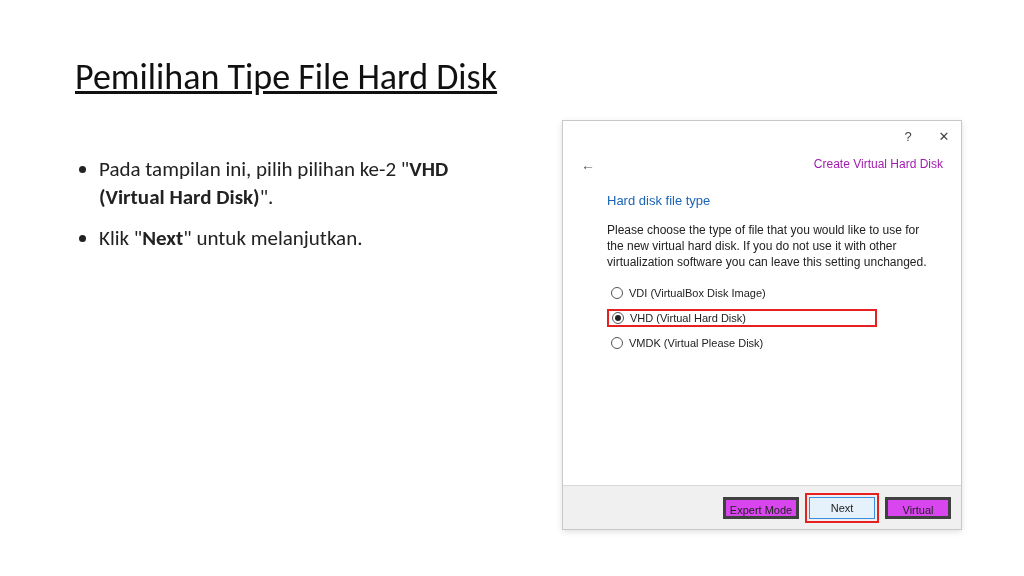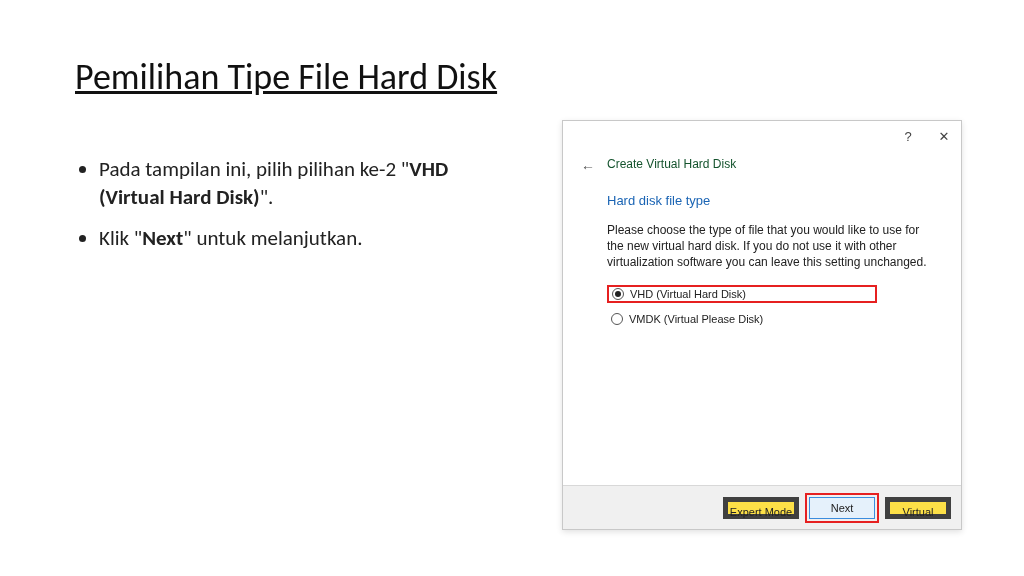--- a/index.html
+++ b/index.html
@@ -76,21 +76,22 @@
     position: absolute;
     left: 18px;
     top: 6px;
     font-size: 14px;
     color: #555;
   }
   .dlg-heading {
     margin-left: 26px;
     margin-top: 2px;
     font-size: 12px;
-    color: #14532d;
+    color: #a21caf;
+    text-align: right;
   }
   .dlg-section-title {
     margin-top: 22px;
     margin-left: 26px;
     font-size: 13px;
     color: #1a64b4;
   }
   .dlg-description {
     margin-top: 14px;
     margin-left: 26px;
@@ -145,22 +146,22 @@
     border-top: 1px solid #d8d8d8;
     display: flex;
     align-items: center;
     justify-content: flex-end;
     gap: 6px;
     padding: 0 10px;
   }
   .win-btn {
     min-width: 66px;
     height: 22px;
-    border: 5px solid #404040;
-    background: #fde047;
+    border: 3px solid #404040;
+    background: #d946ef;
     font-size: 11px;
     font-family: "Segoe UI", Tahoma, sans-serif;
     text-align: center;
     line-height: 20px;
     cursor: default;
   }
   .win-btn.primary {
     border: 1px solid #3a8dde;
     background: #e5f1fb;
   }
@@ -196,20 +197,24 @@
     <span class="back-arrow">←</span>
 
     <div class="dlg-heading">Create Virtual Hard Disk</div>
 
     <div class="dlg-section-title">Hard disk file type</div>
 
     <div class="dlg-description">Please choose the type of file that you would like to use for the new virtual hard disk. If you do not use it with other virtualization software you can leave this setting unchanged.</div>
 
     <div class="radio-list">
 
+      <label class="radio-item">
+        <span class="radio-circle"></span>
+        <span>VDI (VirtualBox Disk Image)</span>
+      </label>
 
       <span class="highlight-box" style="width:270px;">
         <label class="radio-item" style="padding:0;">
           <span class="radio-circle checked"></span>
           <span>VHD (Virtual Hard Disk)</span>
         </label>
       </span>
 
       <label class="radio-item">
         <span class="radio-circle"></span>

